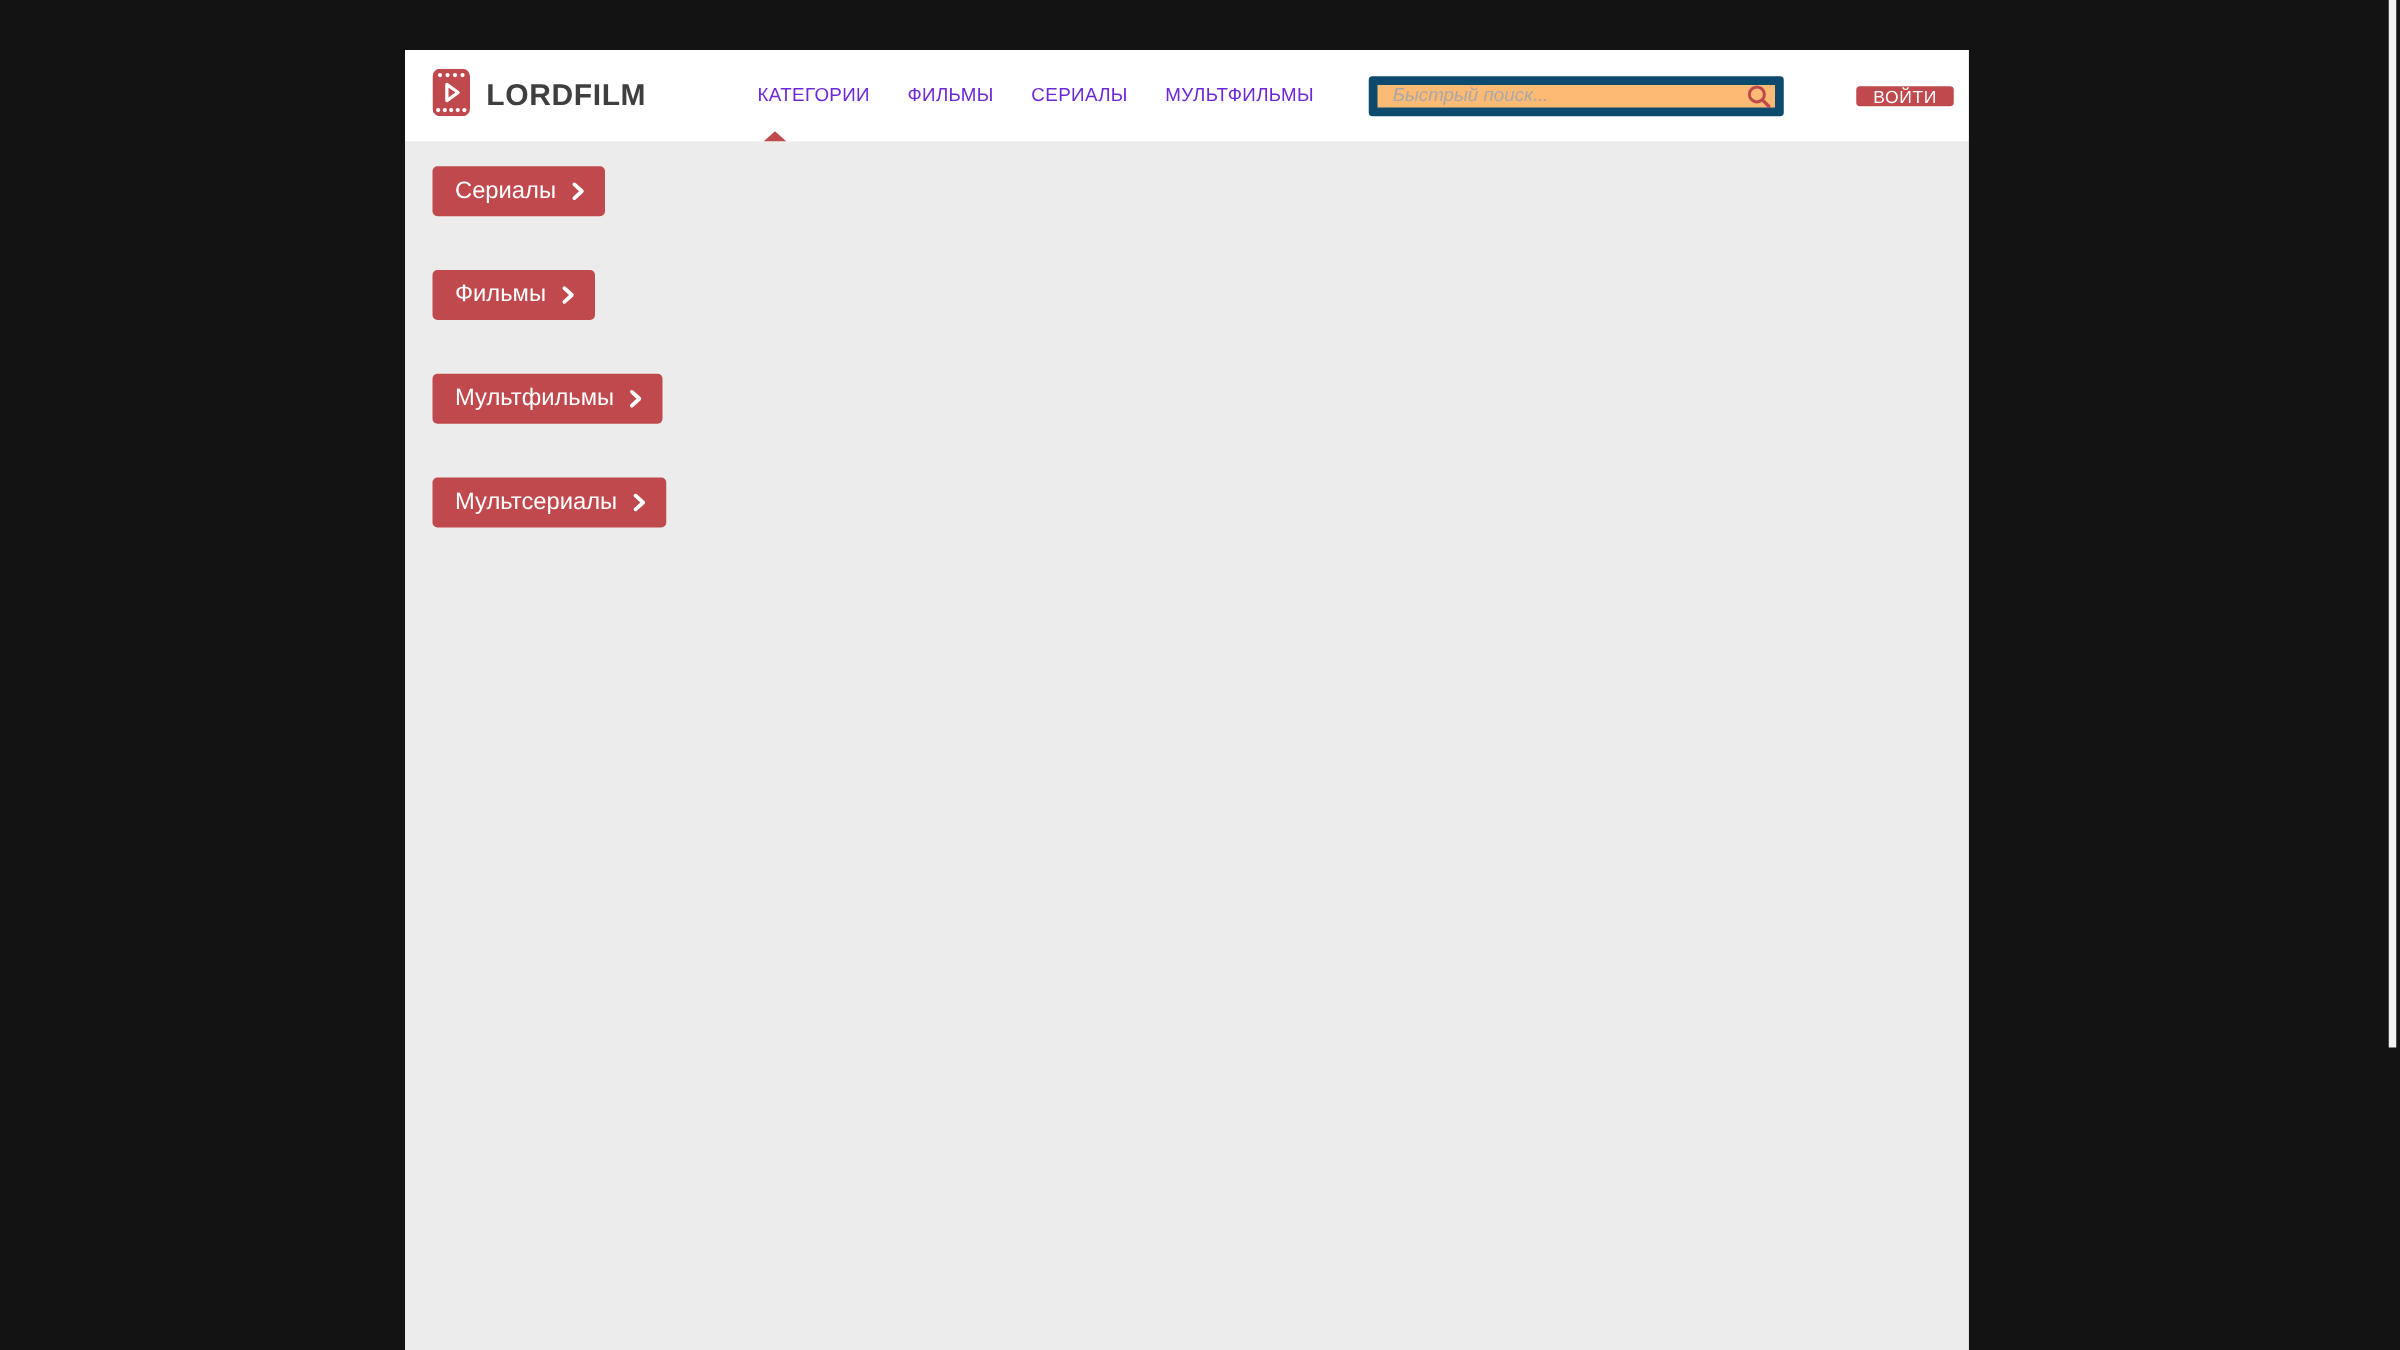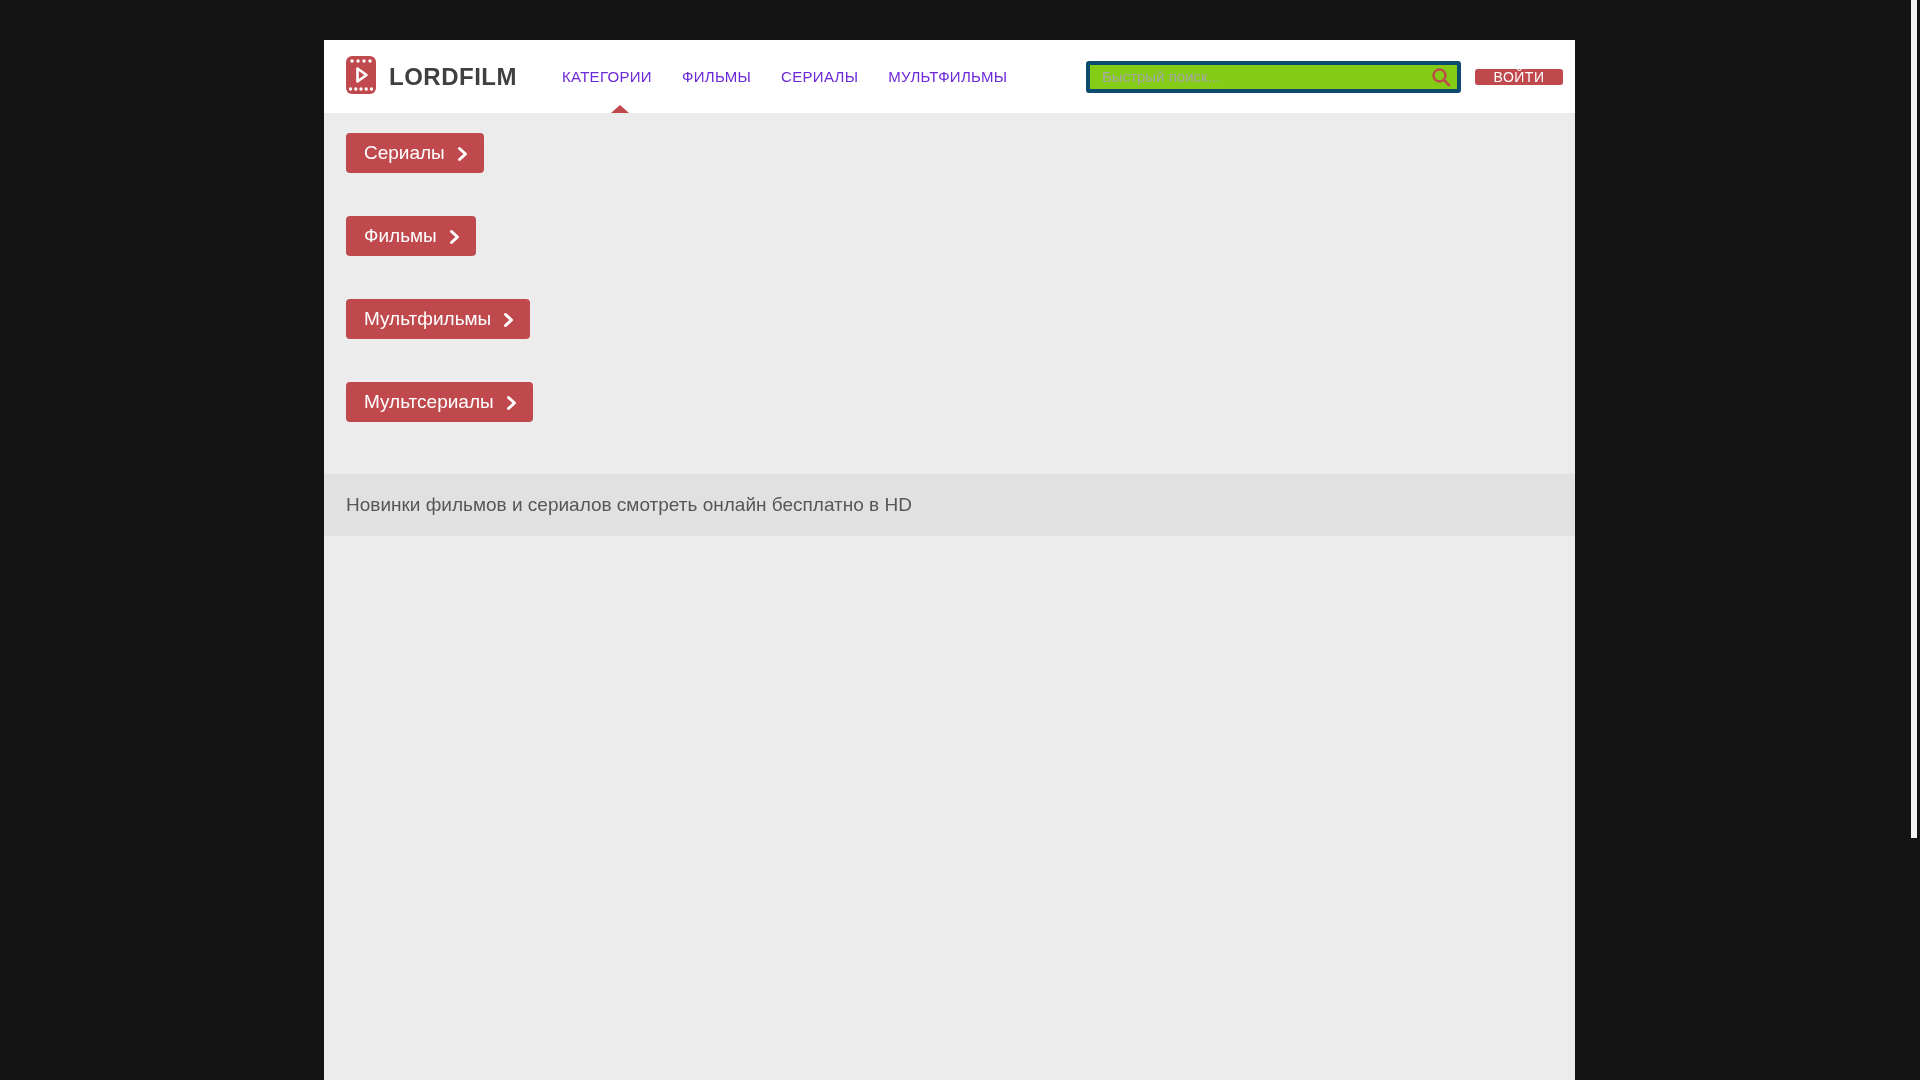--- a/index.html
+++ b/index.html
@@ -26,44 +26,45 @@
     background: #ececec;
   }
 
   
   .header {
     flex: 0 0 73px;
     background: #ffffff;
     display: flex; align-items: center;
     padding: 0 12px 0 22px;
     position: relative;
+    gap: 44px;
   }
   .logo { display: flex; align-items: center; gap: 13px; cursor: pointer; }
   .logo-text {
     font-size: 24px; font-weight: bold; color: #3f3f3f; letter-spacing: 0.5px;
   }
   .nav { display: flex; gap: 30px; margin-left: 45px; }
   .nav-item {
     font-size: 15px; color: #6d28d9; letter-spacing: 0.3px;
     cursor: pointer; white-space: nowrap;
   }
   .active-indicator {
     position: absolute; bottom: 0; left: 287px;
     width: 0; height: 0;
     border-left: 9px solid transparent;
     border-right: 9px solid transparent;
     border-bottom: 8px solid #c0494d;
   }
   .search { margin-left: auto; position: relative; width: 375px; }
   .search input {
     width: 100%; height: 32px;
-    border: 4px solid #0c4a6e; border-radius: 3px;
+    border: 7px solid #0c4a6e; border-radius: 3px;
     padding: 0 40px 0 12px;
     font-size: 15px; color: #444444;
-    font-family: inherit; outline: none; background: #84cc16;
+    font-family: inherit; outline: none; background: #fdba74; font-style: italic;
   }
   .search input::placeholder { color: #a8a8a8; }
   .search-icon {
     position: absolute; right: 10px; top: 6px;
     width: 20px; height: 20px; cursor: pointer;
   }
   .login-btn {
     margin-left: 14px; width: 88px; height: 16px;
     background: #c0494d; border: none; border-radius: 3px;
     color: #ffffff; font-size: 14px; letter-spacing: 0.5px;
@@ -190,19 +191,16 @@
     <button class="cat-btn">
       <span>Мультсериалы</span>
       <span class="chev">
         <svg width="11" height="16" viewBox="0 0 11 16" xmlns="http://www.w3.org/2000/svg">
           <path d="M2.5 2.5 L8.5 8 L2.5 13.5" fill="none" stroke="#fff" stroke-width="3" stroke-linecap="round" stroke-linejoin="round"></path>
         </svg>
       </span>
     </button>
   </div>
 
-  <div class="bar">
-    <span class="bar-title">Новинки фильмов и сериалов смотреть онлайн бесплатно в HD</span>
-  </div>
 
   <div class="filler"></div>
 
 </div>
 
 </body></html>

